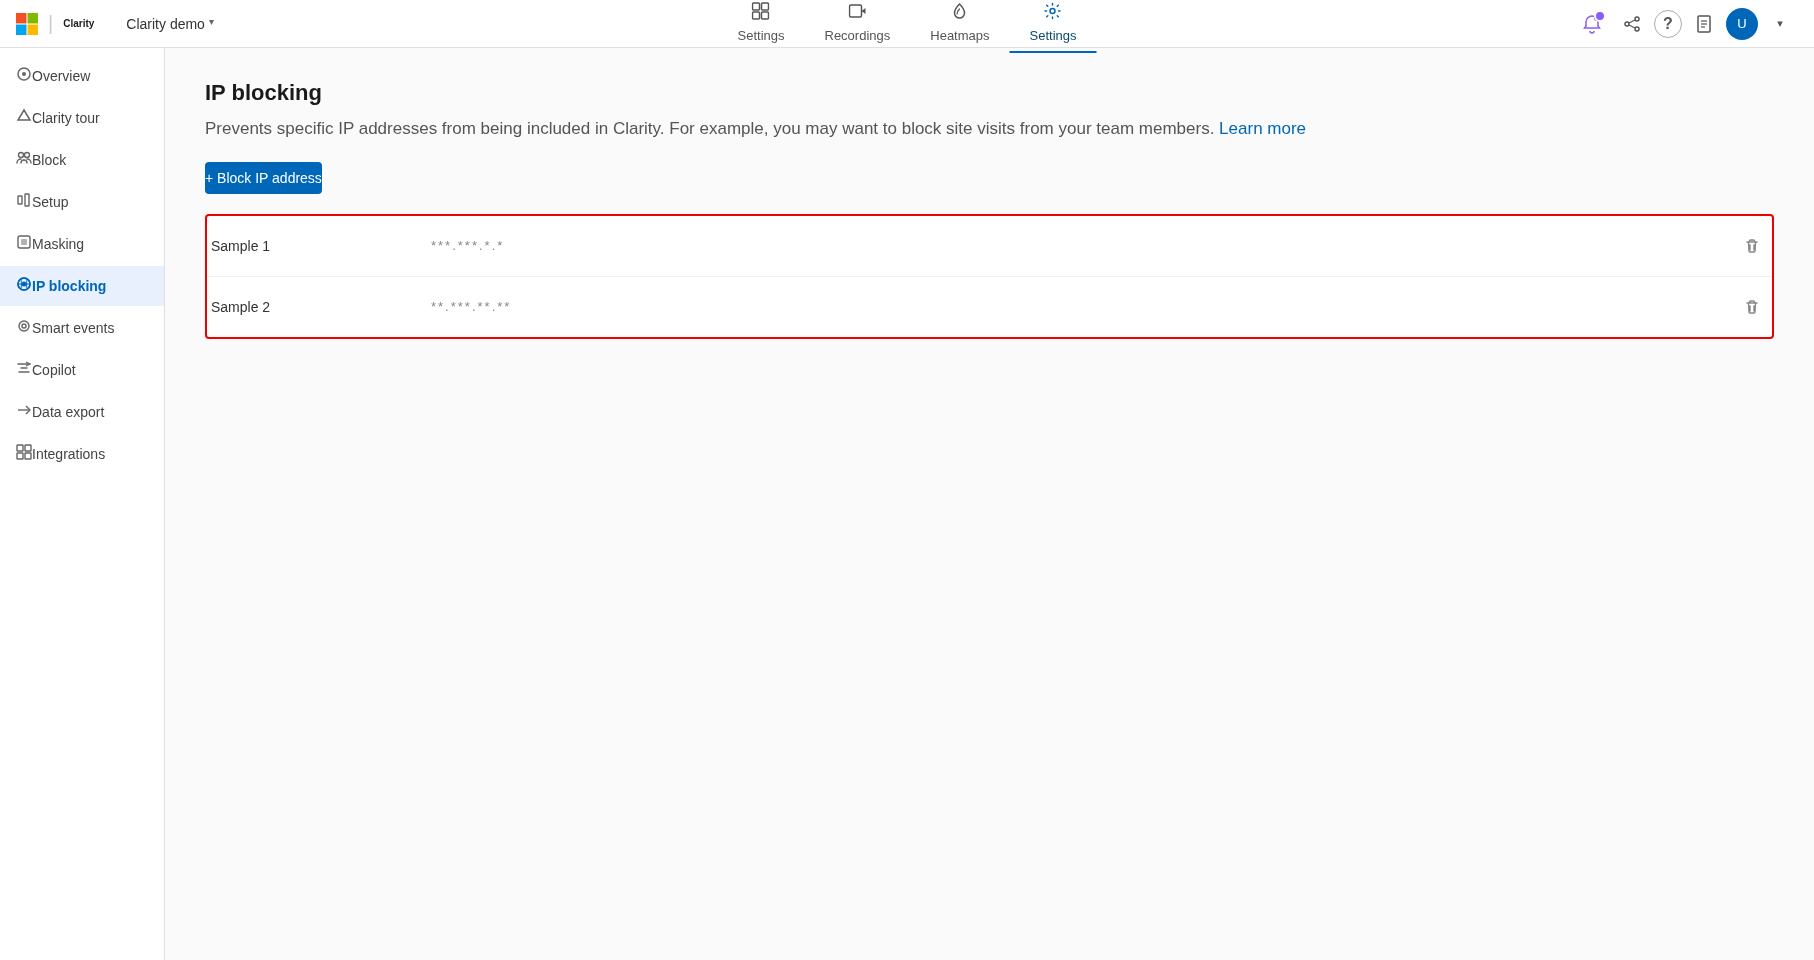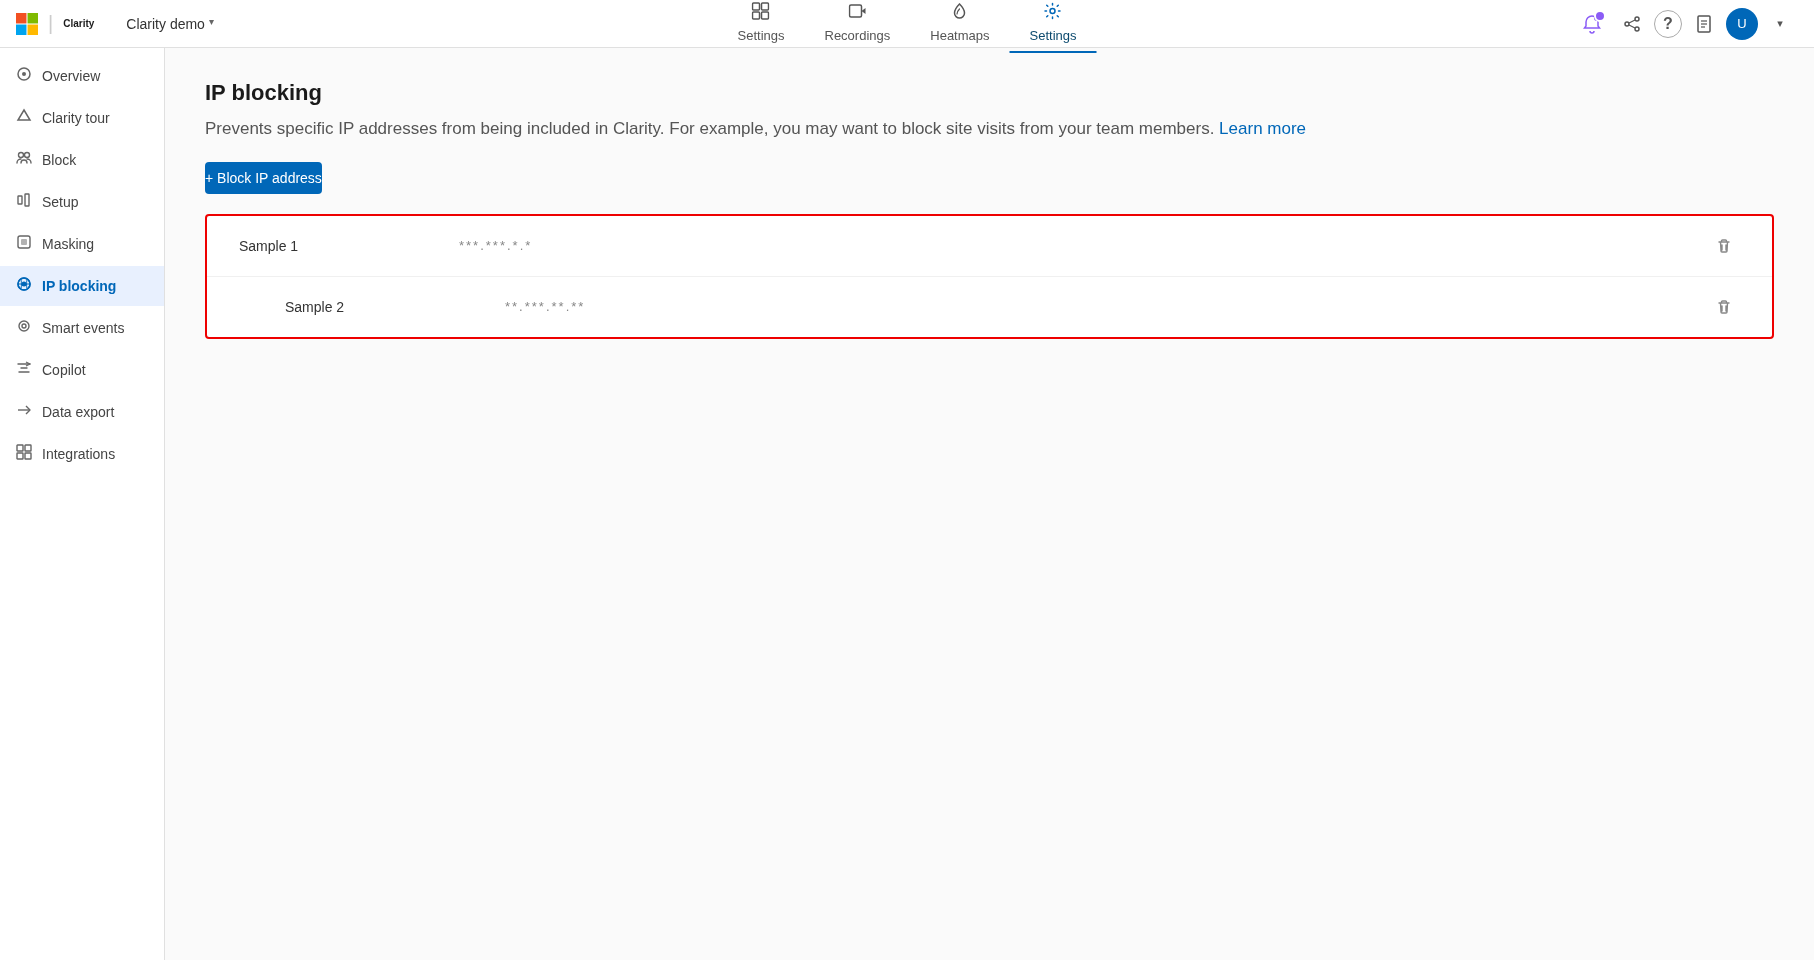--- a/index.html
+++ b/index.html
@@ -123,21 +123,20 @@
       background: #fff;
       border-right: 1px solid #e0e0e0;
       padding: 8px 0;
       display: flex;
       flex-direction: column;
       gap: 2px;
     }
     .sidebar-item {
       display: flex;
       align-items: center;
-      gap: 10px;
       padding: 10px 16px;
       cursor: pointer;
       color: #444;
       font-size: 14px;
       border-radius: 0;
     }
     .sidebar-item.active {
       background: #e8f0fe;
       color: #0067b8;
       font-weight: 600;
@@ -188,24 +187,24 @@
     
     .ip-table-container {
       border: 2px solid #e00;
       border-radius: 4px;
       background: #fff;
       overflow: hidden;
     }
     .ip-table-row {
       display: flex;
       align-items: center;
-      padding: 14px 32px;
+      padding: 14px 4px;
       border-bottom: 1px solid #f0f0f0;
     }
-    .ip-table-row:last-child { border-bottom: none; margin-left: 46px; }
+    .ip-table-row:last-child { border-bottom: none; }
     .ip-name {
       flex: 0 0 220px;
       font-size: 14px;
       color: #333;
     }
     .ip-address {
       flex: 1;
       font-size: 13px;
       color: #888;
       letter-spacing: 2px;

